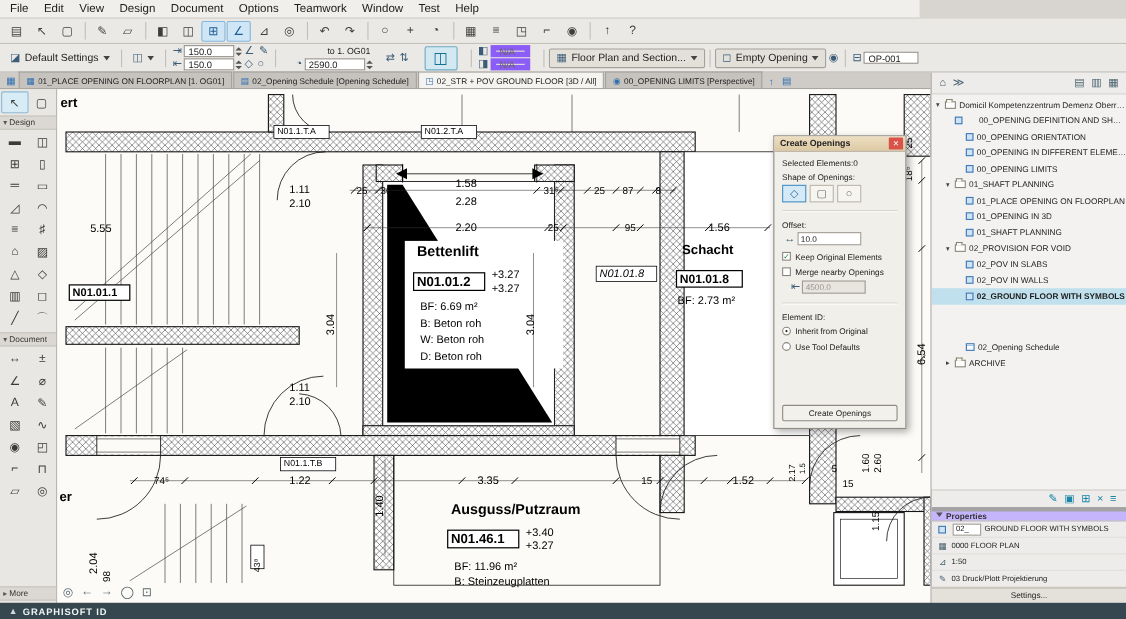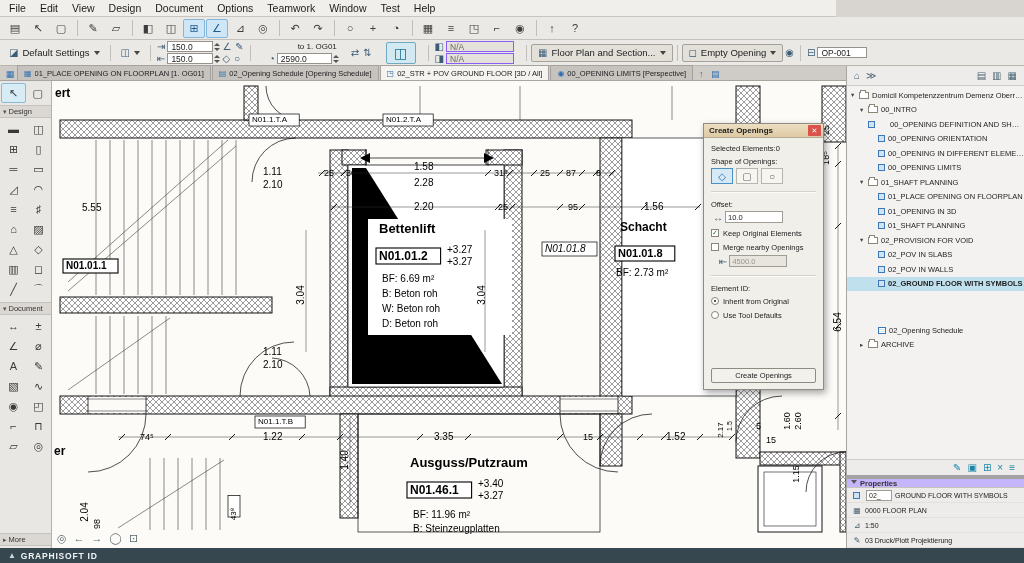--- a/index.html
+++ b/index.html
@@ -19,21 +19,21 @@
 .t2btn{display:flex;align-items:center;height:22px;padding:0 3px;border:1px solid transparent;border-radius:2px}
 .t2lbl{font-size:9.5px;margin:0 2px;white-space:nowrap}
 .chev{width:0;height:0;border-left:3px solid transparent;border-right:3px solid transparent;border-top:4px solid #444;margin:0 2px}
 .t2col{display:flex;flex-direction:column;justify-content:center;gap:1px;height:24px}
 .t2row{display:flex;align-items:center;height:11px}
 .inp{background:#fff;border:1px solid #96928b;height:11px;display:flex;align-items:center;padding:0 3px;font-size:8.5px}
 .w46{width:46px}.w55{width:55px}.w42{width:50px}
 .spin{display:flex;flex-direction:column;justify-content:center;margin-left:1px}
 .spin i{width:0;height:0;border-left:3px solid transparent;border-right:3px solid transparent;display:block;margin:1px 0}
 .spin i.up{border-bottom:3px solid #555}.spin i.dn{border-top:3px solid #555}
-.nabox{border:1px solid #8b5cf6;background:#e5e2dc;color:#6b675f;height:11px;width:68px;display:flex;align-items:center;padding:0 3px;font-size:8.5px}
+.nabox{border:5px solid #8b5cf6;background:#e5e2dc;color:#6b675f;height:11px;width:36px;display:flex;align-items:center;padding:0 3px;font-size:8.5px}
 .bigtool{width:30px;height:22px;background:#d2e9f2;border:1px solid #6fa9c3;display:flex;align-items:center;justify-content:center;border-radius:2px}
 .bigtool .gly{font-size:14px;color:#16708e}
 .drop{display:flex;align-items:center;height:18px;border:1px solid #a5a29b;background:#e3e0da;padding:0 4px;border-radius:2px}
 .mlA{margin-left:12px}
 
 #tabbar{position:absolute;left:0;top:66px;width:846px;height:15px;background:#cfccc7;border-bottom:1px solid #a9a6a1;display:flex;align-items:flex-end;padding-left:3px}
 .tabbar-ic{width:14px;height:13px;display:flex;align-items:center;justify-content:center;font-size:9px;color:#2e6fb0}
 #tabs{display:flex;height:15px}
 .tab{display:flex;align-items:center;height:15px;padding:0 6px;background:#c6c3be;border:1px solid #a5a29d;border-bottom:none;margin-right:1px;max-width:205px;overflow:hidden}
 .tab.active{background:#f4f3f0}
@@ -671,25 +671,20 @@
           <span class="nico">▥</span>
           <span class="nico">▦</span>
         </span>
     </div>
     <div id="tree">
         <div class="trow" style="padding-left: 4px;">
           <span class="texp">▾</span>
           <span class="tico ico-folder"></span>
           <span class="tlab">Domicil Kompetenzzentrum Demenz Oberried, Be</span>
         </div>
-        <div class="trow" style="padding-left: 13px;">
-          <span class="texp">▾</span>
-          <span class="tico ico-folder"></span>
-          <span class="tlab">00_INTRO</span>
-        </div>
         <div class="trow" style=" gap: 12px;">
           <span class="texp"></span>
           <span class="tico ico-view"></span>
           <span class="tlab">00_OPENING DEFINITION AND SHAPE</span>
         </div>
         <div class="trow" style="padding-left: 22px;">
           <span class="texp"></span>
           <span class="tico ico-view"></span>
           <span class="tlab">00_OPENING ORIENTATION</span>
         </div>
@@ -775,20 +770,21 @@
       <span>0000 FLOOR PLAN</span>
     </div>
     <div class="prow">
       <span class="pgly">⊿</span>
       <span>1:50</span>
     </div>
     <div class="prow">
       <span class="pgly">✎</span>
       <span>03 Druck/Plott Projektierung</span>
     </div>
+    <div id="settings-btn">Settings...</div>
   </div>
 
   <div id="statusbar">
     <span id="brand">
       <span class="logo">▲</span>
       <span>GRAPHISOFT ID</span>
     </span>
   </div>
 
 </div>

